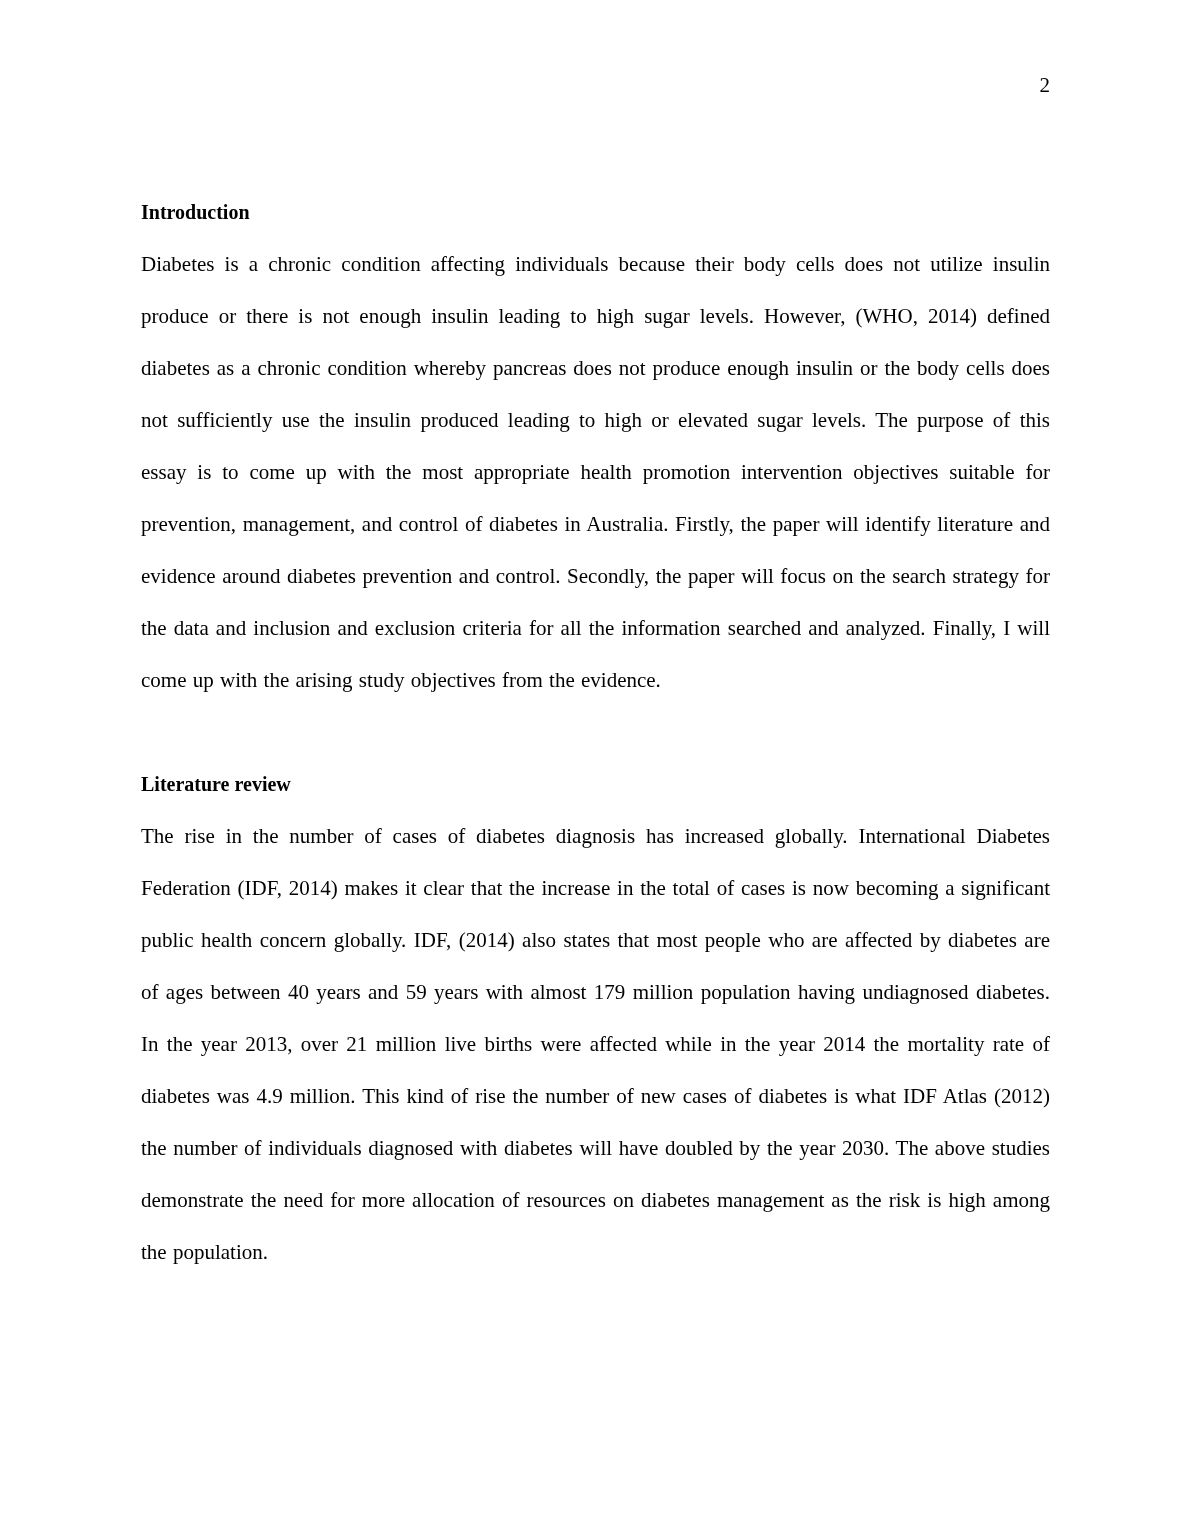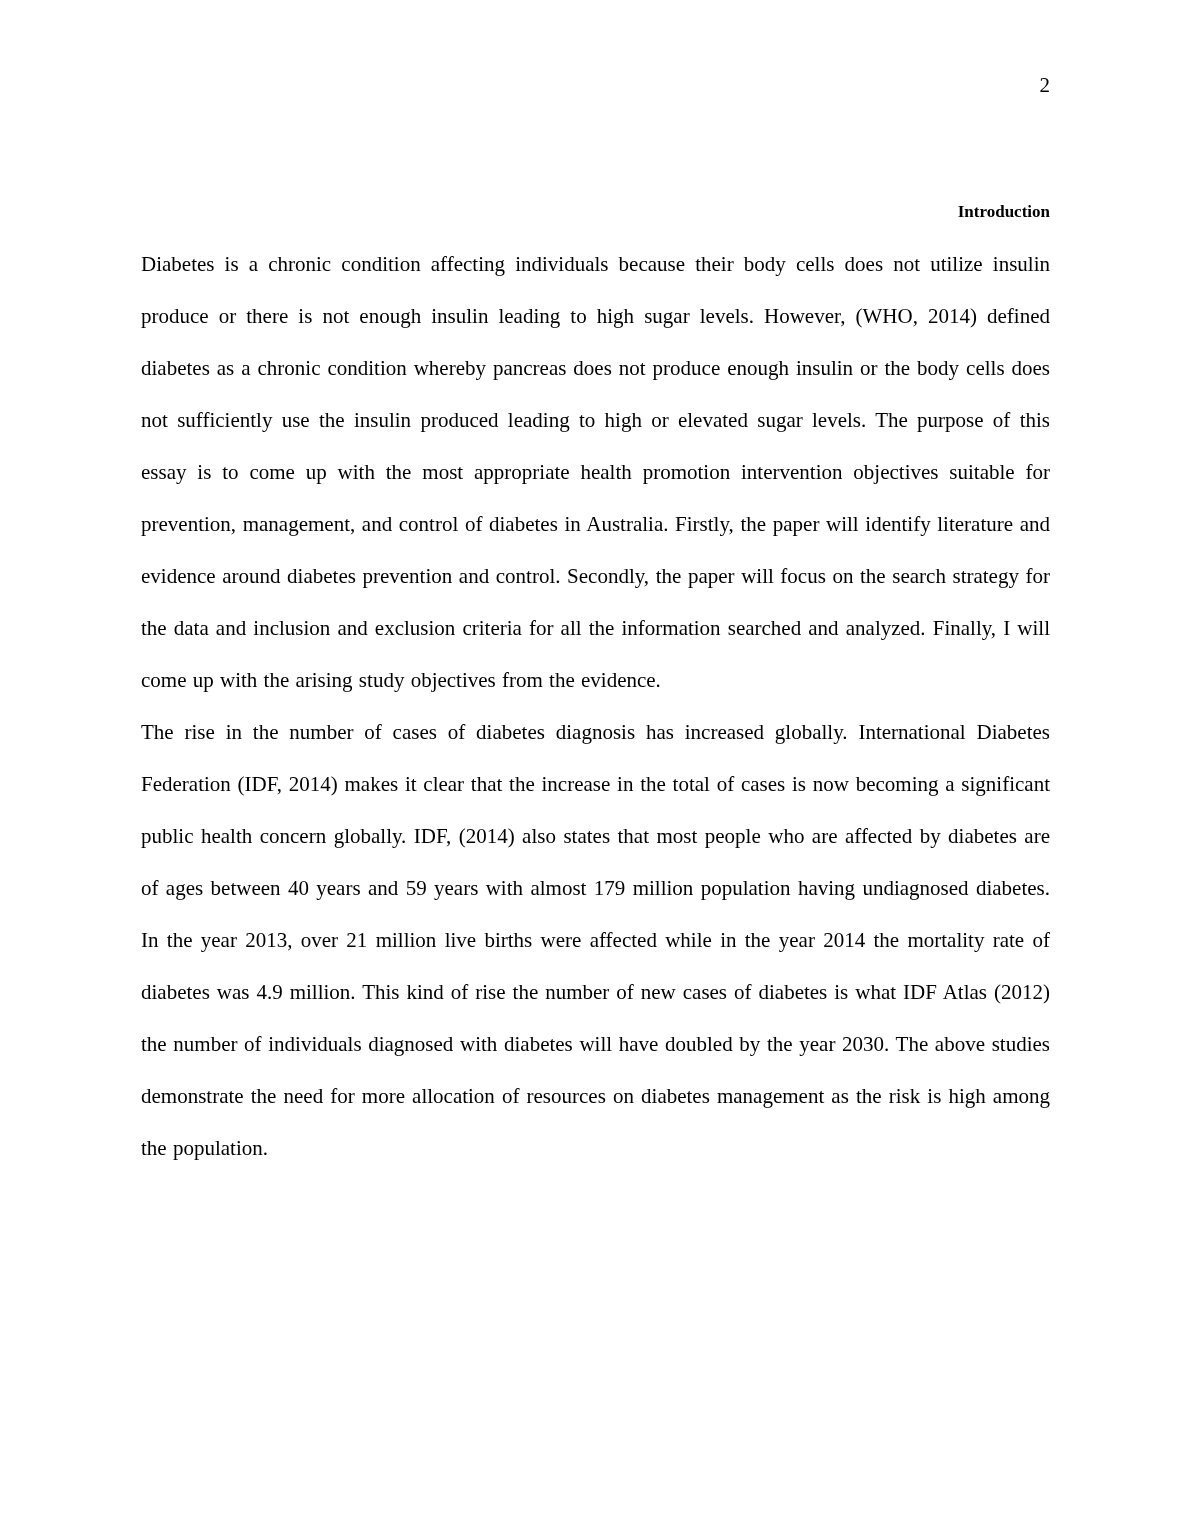--- a/index.html
+++ b/index.html
@@ -23,25 +23,25 @@
       font-size: 21px;
       line-height: 26px;
     }
     .content {
       position: absolute;
       top: 186px;
       left: 141px;
       width: 909px;
     }
     .heading {
-      font-size: 17px;
+      font-size: 20px;
       font-weight: bold;
       line-height: 52px;
       margin: 0;
-      text-align: right;
+      text-align: left;
     }
     .heading.spaced {
       margin-top: 52px;
     }
     .para {
       font-size: 21px;
       line-height: 52px;
       margin: 0;
       text-align: justify;
       word-spacing: 1px;
@@ -54,18 +54,19 @@
 <div class="page">
 
   <div class="page-number">2</div>
 
   <div class="content">
 
     <h2 class="heading">Introduction</h2>
 
     <p class="para">Diabetes is a chronic condition affecting individuals because their body cells does not utilize insulin produce or there is not enough insulin leading to high sugar levels. However, (WHO, 2014) defined diabetes as a chronic condition whereby pancreas does not produce enough insulin or the body cells does not sufficiently use the insulin produced leading to high or elevated sugar levels. The purpose of this essay is to come up with the most appropriate health promotion intervention objectives suitable for prevention, management, and control of diabetes in Australia. Firstly, the paper will identify literature and evidence around diabetes prevention and control. Secondly, the paper will focus on the search strategy for the data and inclusion and exclusion criteria for all the information searched and analyzed. Finally, I will come up with the arising study objectives from the evidence.</p>
 
+    <h2 class="heading spaced">Literature review</h2>
 
     <p class="para">The rise in the number of cases of diabetes diagnosis has increased globally. International Diabetes Federation (IDF, 2014) makes it clear that the increase in the total of cases is now becoming a significant public health concern globally. IDF, (2014) also states that most people who are affected by diabetes are of ages between 40 years and 59 years with almost 179 million population having undiagnosed diabetes. In the year 2013, over 21 million live births were affected while in the year 2014 the mortality rate of diabetes was 4.9 million. This kind of rise the number of new cases of diabetes is what IDF Atlas (2012) the number of individuals diagnosed with diabetes will have doubled by the year 2030. The above studies demonstrate the need for more allocation of resources on diabetes management as the risk is high among the population.</p>
 
   </div>
 
 </div>
 
 </body></html>

